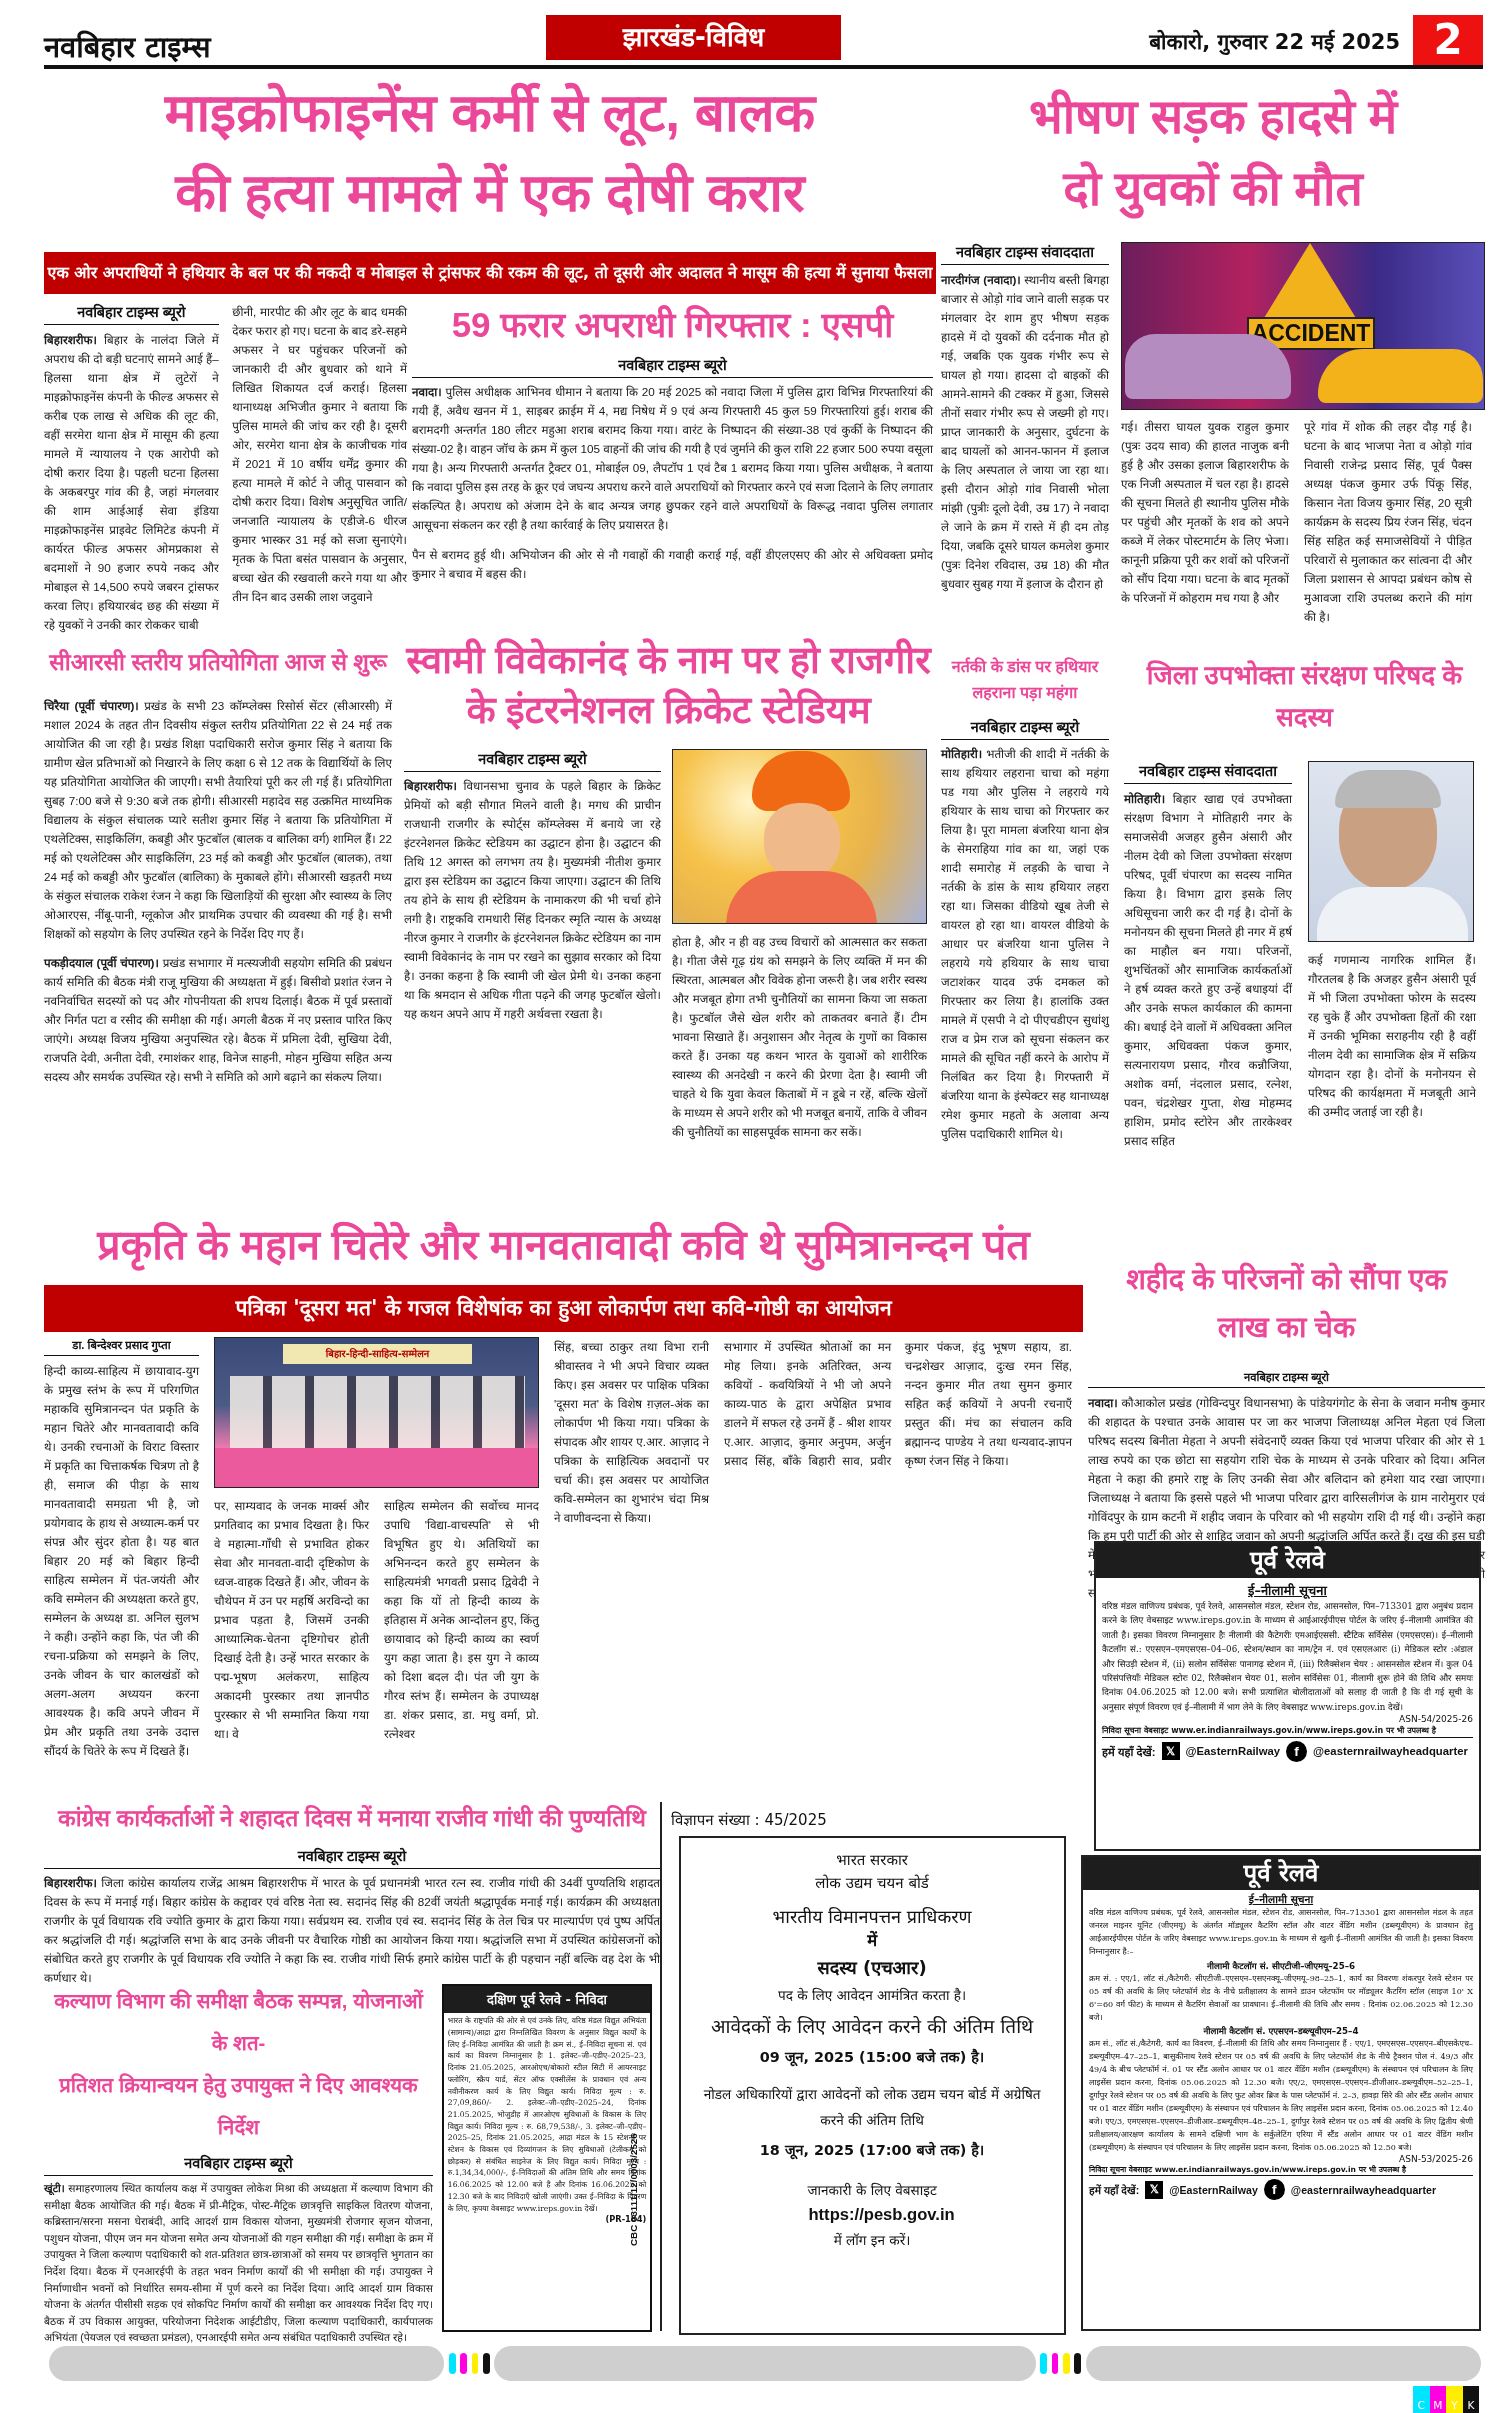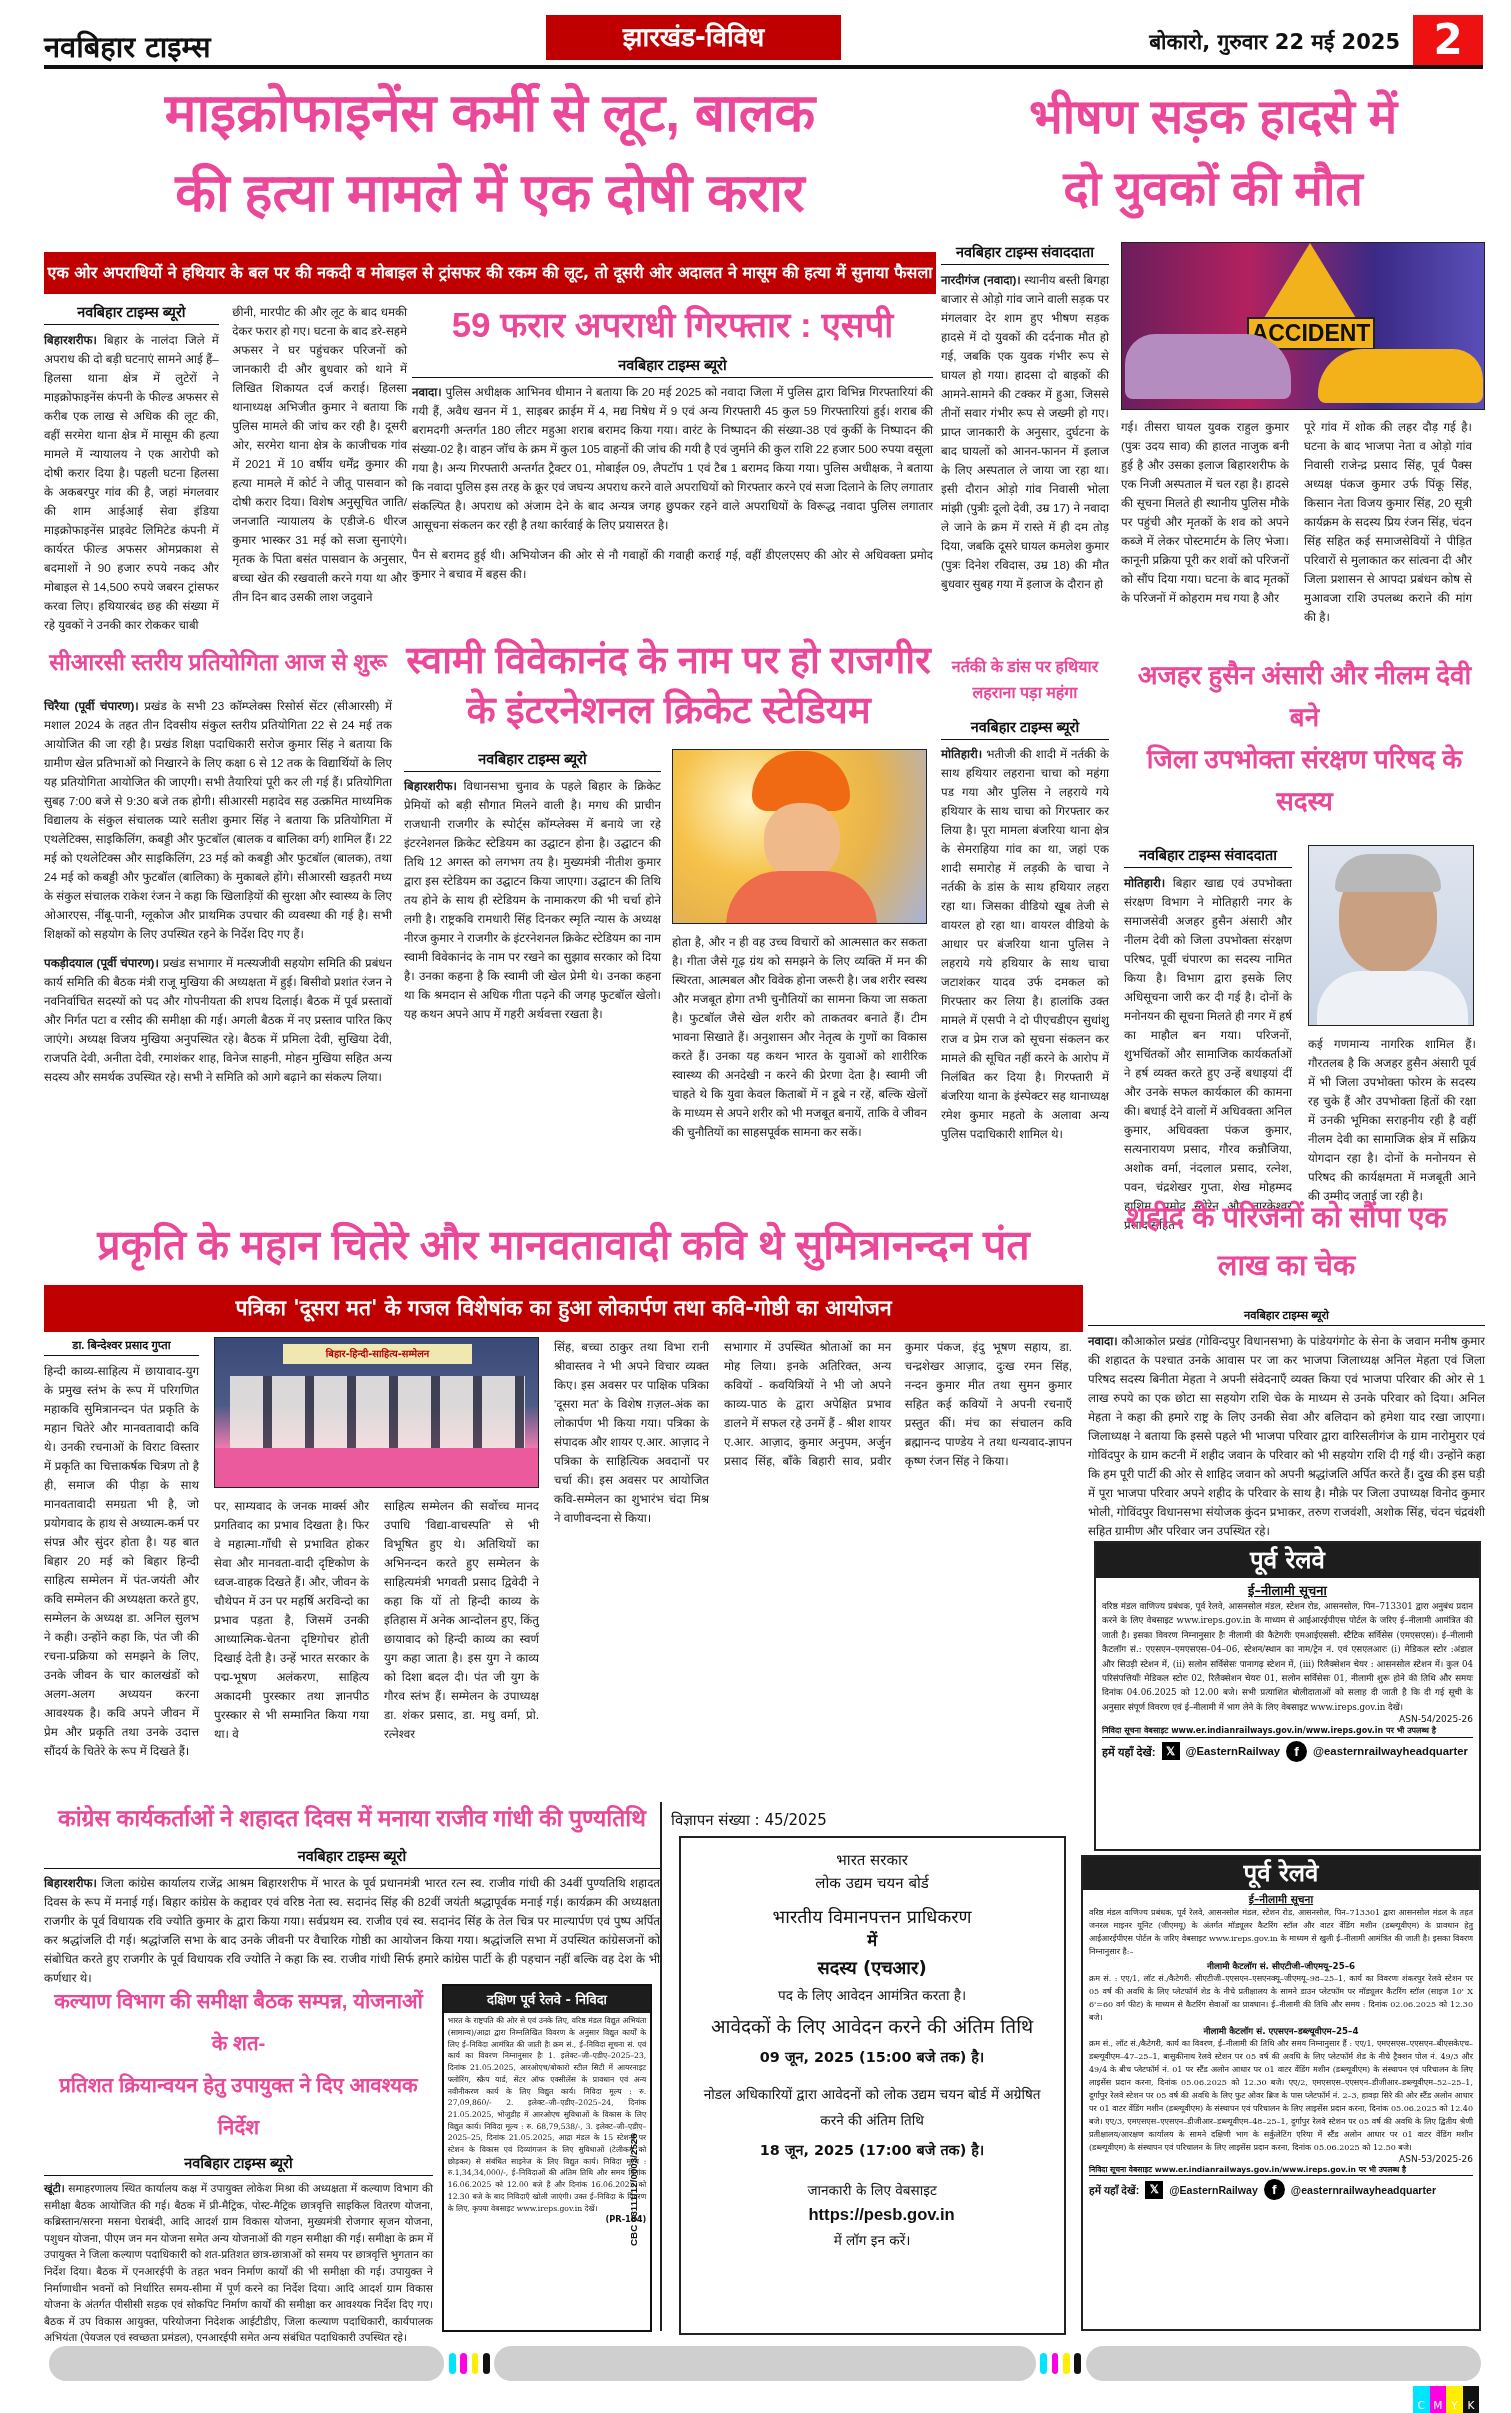--- a/index.html
+++ b/index.html
@@ -95,21 +95,20 @@
 </div>
 
 <div class="abs" style="left:941px;top:654px;width:168px;">
   <div class="hl" style="font-size:16px;line-height:26px;">नर्तकी के डांस पर हथियार</div>
   <div class="hl" style="font-size:16px;line-height:26px;">लहराना पड़ा महंगा</div>
   <div class="byline" style="margin-top:10.6px;">नवबिहार टाइम्स ब्यूरो</div>
   <div class="txt"><b>मोतिहारी।</b> <span>भतीजी की शादी में नर्तकी के साथ हथियार लहराना चाचा को महंगा पड गया और पुलिस ने लहराये गये हथियार के साथ चाचा को गिरफ्तार कर लिया है। पूरा मामला बंजरिया थाना क्षेत्र के सेमराहिया गांव का था, जहां एक शादी समारोह में लड़की के चाचा ने नर्तकी के डांस के साथ हथियार लहरा रहा था। जिसका वीडियो खूब तेजी से वायरल हो रहा था। वायरल वीडियो के आधार पर बंजरिया थाना पुलिस ने लहराये गये हथियार के साथ चाचा जटाशंकर यादव उर्फ दमकल को गिरफ्तार कर लिया है। हालांकि उक्त मामले में एसपी ने दो पीएचडीएन सुधांशु राज व प्रेम राज को सूचना संकलन कर मामले की सूचित नहीं करने के आरोप में निलंबित कर दिया है। गिरफ्तारी में बंजरिया थाना के इंस्पेक्टर सह थानाध्यक्ष रमेश कुमार महतो के अलावा अन्य पुलिस पदाधिकारी शामिल थे।</span></div>
 </div>
 
 <div class="abs" style="left:1124px;top:654px;width:361px;">
-  <div class="hl" style="font-size:26px;line-height:42px;">अजहर हुसैन अंसारी और नीलम देवी बने</div>
   <div class="hl" style="font-size:26px;line-height:42px;">जिला उपभोक्ता संरक्षण परिषद के सदस्य</div>
   <div style="position:relative;margin-top:23px;height:453px;">
     <div style="position:absolute;left:0;top:0;width:168px;">
       <div class="byline">नवबिहार टाइम्स संवाददाता</div>
       <div class="txt"><b>मोतिहारी।</b> <span>बिहार खाद्य एवं उपभोक्ता संरक्षण विभाग ने मोतिहारी नगर के समाजसेवी अजहर हुसैन अंसारी और नीलम देवी को जिला उपभोक्ता संरक्षण परिषद, पूर्वी चंपारण का सदस्य नामित किया है। विभाग द्वारा इसके लिए अधिसूचना जारी कर दी गई है। दोनों के मनोनयन की सूचना मिलते ही नगर में हर्ष का माहौल बन गया। परिजनों, शुभचिंतकों और सामाजिक कार्यकर्ताओं ने हर्ष व्यक्त करते हुए उन्हें बधाइयां दीं और उनके सफल कार्यकाल की कामना की। बधाई देने वालों में अधिवक्ता अनिल कुमार, अधिवक्ता पंकज कुमार, सत्यनारायण प्रसाद, गौरव कन्नौजिया, अशोक वर्मा, नंदलाल प्रसाद, रत्नेश, पवन, चंद्रशेखर गुप्ता, शेख मोहम्मद हाशिम, प्रमोद स्टोरेन और तारकेश्वर प्रसाद सहित</span></div>
     </div>
     <div class="img" style="position:absolute;left:184px;top:0;width:166px;height:181px;background:linear-gradient(180deg,#dfe5ef,#c7d2e3);border:0.8px solid #222;">
       <div style="position:absolute;left:30px;top:13.6px;width:98px;height:113px;background:#caa083;border-radius:48% 48% 45% 45%;"></div>
       <div style="position:absolute;left:26px;top:7.6px;width:106px;height:38px;background:#b8b8b8;border-radius:53px 53px 7.6px 7.6px;"></div>
       <div style="position:absolute;left:7.6px;top:125px;width:151px;height:57px;background:#eef1f6;border-radius:45px 45px 0 0;"></div>
@@ -130,21 +129,21 @@
     <div style="position:absolute;left:68px;top:6px;width:189px;height:19.6px;background:#f1e7b0;color:#b30000;font-weight:bold;font-size:9.8px;text-align:center;line-height:19.6px;">बिहार-हिन्दी-साहित्य-सम्मेलन</div>
     <div style="position:absolute;left:15px;top:38px;width:295px;height:72px;background:repeating-linear-gradient(90deg,#f4efe8 0 33px,#3c3c4c 33px 42px);opacity:.85;"></div>
     <div style="position:absolute;left:0;top:110px;width:325px;height:42px;background:#ec5a9e;"></div>
   </div>
   <div class="txt" style="position:absolute;left:170px;top:159px;width:155px;">पर, साम्यवाद के जनक मार्क्स और प्रगतिवाद का प्रभाव दिखता है। फिर वे महात्मा-गाँधी से प्रभावित होकर सेवा और मानवता-वादी दृष्टिकोण के ध्वज-वाहक दिखते हैं। और, जीवन के चौथेपन में उन पर महर्षि अरविन्दो का प्रभाव पड़ता है, जिसमें उनकी आध्यात्मिक-चेतना दृष्टिगोचर होती दिखाई देती है। उन्हें भारत सरकार के पद्म-भूषण अलंकरण, साहित्य अकादमी पुरस्कार तथा ज्ञानपीठ पुरस्कार से भी सम्मानित किया गया था। वे</div>
   <div class="txt" style="position:absolute;left:340px;top:159px;width:155px;">साहित्य सम्मेलन की सर्वोच्च मानद उपाधि 'विद्या-वाचस्पति' से भी विभूषित हुए थे। अतिथियों का अभिनन्दन करते हुए सम्मेलन के साहित्यमंत्री भगवती प्रसाद द्विवेदी ने कहा कि यों तो हिन्दी काव्य के इतिहास में अनेक आन्दोलन हुए, किंतु छायावाद को हिन्दी काव्य का स्वर्ण युग कहा जाता है। इस युग ने काव्य को दिशा बदल दी। पंत जी युग के गौरव स्तंभ हैं। सम्मेलन के उपाध्यक्ष डा. शंकर प्रसाद, डा. मधु वर्मा, प्रो. रत्नेश्वर</div>
   <div class="txt" style="position:absolute;left:510px;top:0;width:155px;">सिंह, बच्चा ठाकुर तथा विभा रानी श्रीवास्तव ने भी अपने विचार व्यक्त किए। इस अवसर पर पाक्षिक पत्रिका 'दूसरा मत' के विशेष ग़ज़ल-अंक का लोकार्पण भी किया गया। पत्रिका के संपादक और शायर ए.आर. आज़ाद ने पत्रिका के साहित्यिक अवदानों पर चर्चा की। इस अवसर पर आयोजित कवि-सम्मेलन का शुभारंभ चंदा मिश्र ने वाणीवन्दना से किया।</div>
   <div class="txt" style="position:absolute;left:680px;top:0;width:348px;column-count:2;column-gap:13.6px;">सभागार में उपस्थित श्रोताओं का मन मोह लिया। इनके अतिरिक्त, अन्य कवियों - कवयित्रियों ने भी जो अपने काव्य-पाठ के द्वारा अपेक्षित प्रभाव डालने में सफल रहे उनमें हैं - श्रीश शायर ए.आर. आज़ाद, कुमार अनुपम, अर्जुन प्रसाद सिंह, बाँके बिहारी साव, प्रवीर कुमार पंकज, इंदु भूषण सहाय, डा. चन्द्रशेखर आज़ाद, दुःख रमन सिंह, नन्दन कुमार मीत तथा सुमन कुमार सहित कई कवियों ने अपनी रचनाएँ प्रस्तुत कीं। मंच का संचालन कवि ब्रह्मानन्द पाण्डेय ने तथा धन्यवाद-ज्ञापन कृष्ण रंजन सिंह ने किया।</div>
 </div>
 
-<div class="abs" style="left:1088px;top:1193px;width:397px;">
+<div class="abs" style="left:1088px;top:1255px;width:397px;">
   <div class="hl" style="font-size:29px;line-height:48px;">शहीद के परिजनों को सौंपा एक</div>
   <div class="hl" style="font-size:29px;line-height:48px;">लाख का चेक</div>
   <div class="byline" style="margin-top:18px;font-size:11.3px;">नवबिहार टाइम्स ब्यूरो</div>
   <div class="txt"><b>नवादा।</b> <span>कौआकोल प्रखंड (गोविन्दपुर विधानसभा) के पांडेयगंगोट के सेना के जवान मनीष कुमार की शहादत के पश्चात उनके आवास पर जा कर भाजपा जिलाध्यक्ष अनिल मेहता एवं जिला परिषद सदस्य बिनीता मेहता ने अपनी संवेदनाएँ व्यक्त किया एवं भाजपा परिवार की ओर से 1 लाख रुपये का एक छोटा सा सहयोग राशि चेक के माध्यम से उनके परिवार को दिया। अनिल मेहता ने कहा की हमारे राष्ट्र के लिए उनकी सेवा और बलिदान को हमेशा याद रखा जाएगा। जिलाध्यक्ष ने बताया कि इससे पहले भी भाजपा परिवार द्वारा वारिसलीगंज के ग्राम नारोमुरार एवं गोविंदपुर के ग्राम कटनी में शहीद जवान के परिवार को भी सहयोग राशि दी गई थी। उन्होंने कहा कि हम पूरी पार्टी की ओर से शाहिद जवान को अपनी श्रद्धांजलि अर्पित करते हैं। दुख की इस घड़ी में पूरा भाजपा परिवार अपने शहीद के परिवार के साथ है। मौक़े पर जिला उपाध्यक्ष विनोद कुमार भोली, गोविंदपुर विधानसभा संयोजक कुंदन प्रभाकर, तरुण राजवंशी, अशोक सिंह, चंदन चंद्रवंशी सहित ग्रामीण और परिवार जन उपस्थित रहे।</span></div>
 </div>
 
 <div class="abs ad-box" style="left:1094px;top:1541px;width:387px;height:310px;padding:0;">
   <div class="dark-head" style="font-size:24px;height:35px;line-height:35px;">पूर्व रेलवे</div>
   <div style="padding:3px 6px;">
     <div style="text-align:center;font-weight:bold;text-decoration:underline;font-size:13px;">ई–नीलामी सूचना</div>

